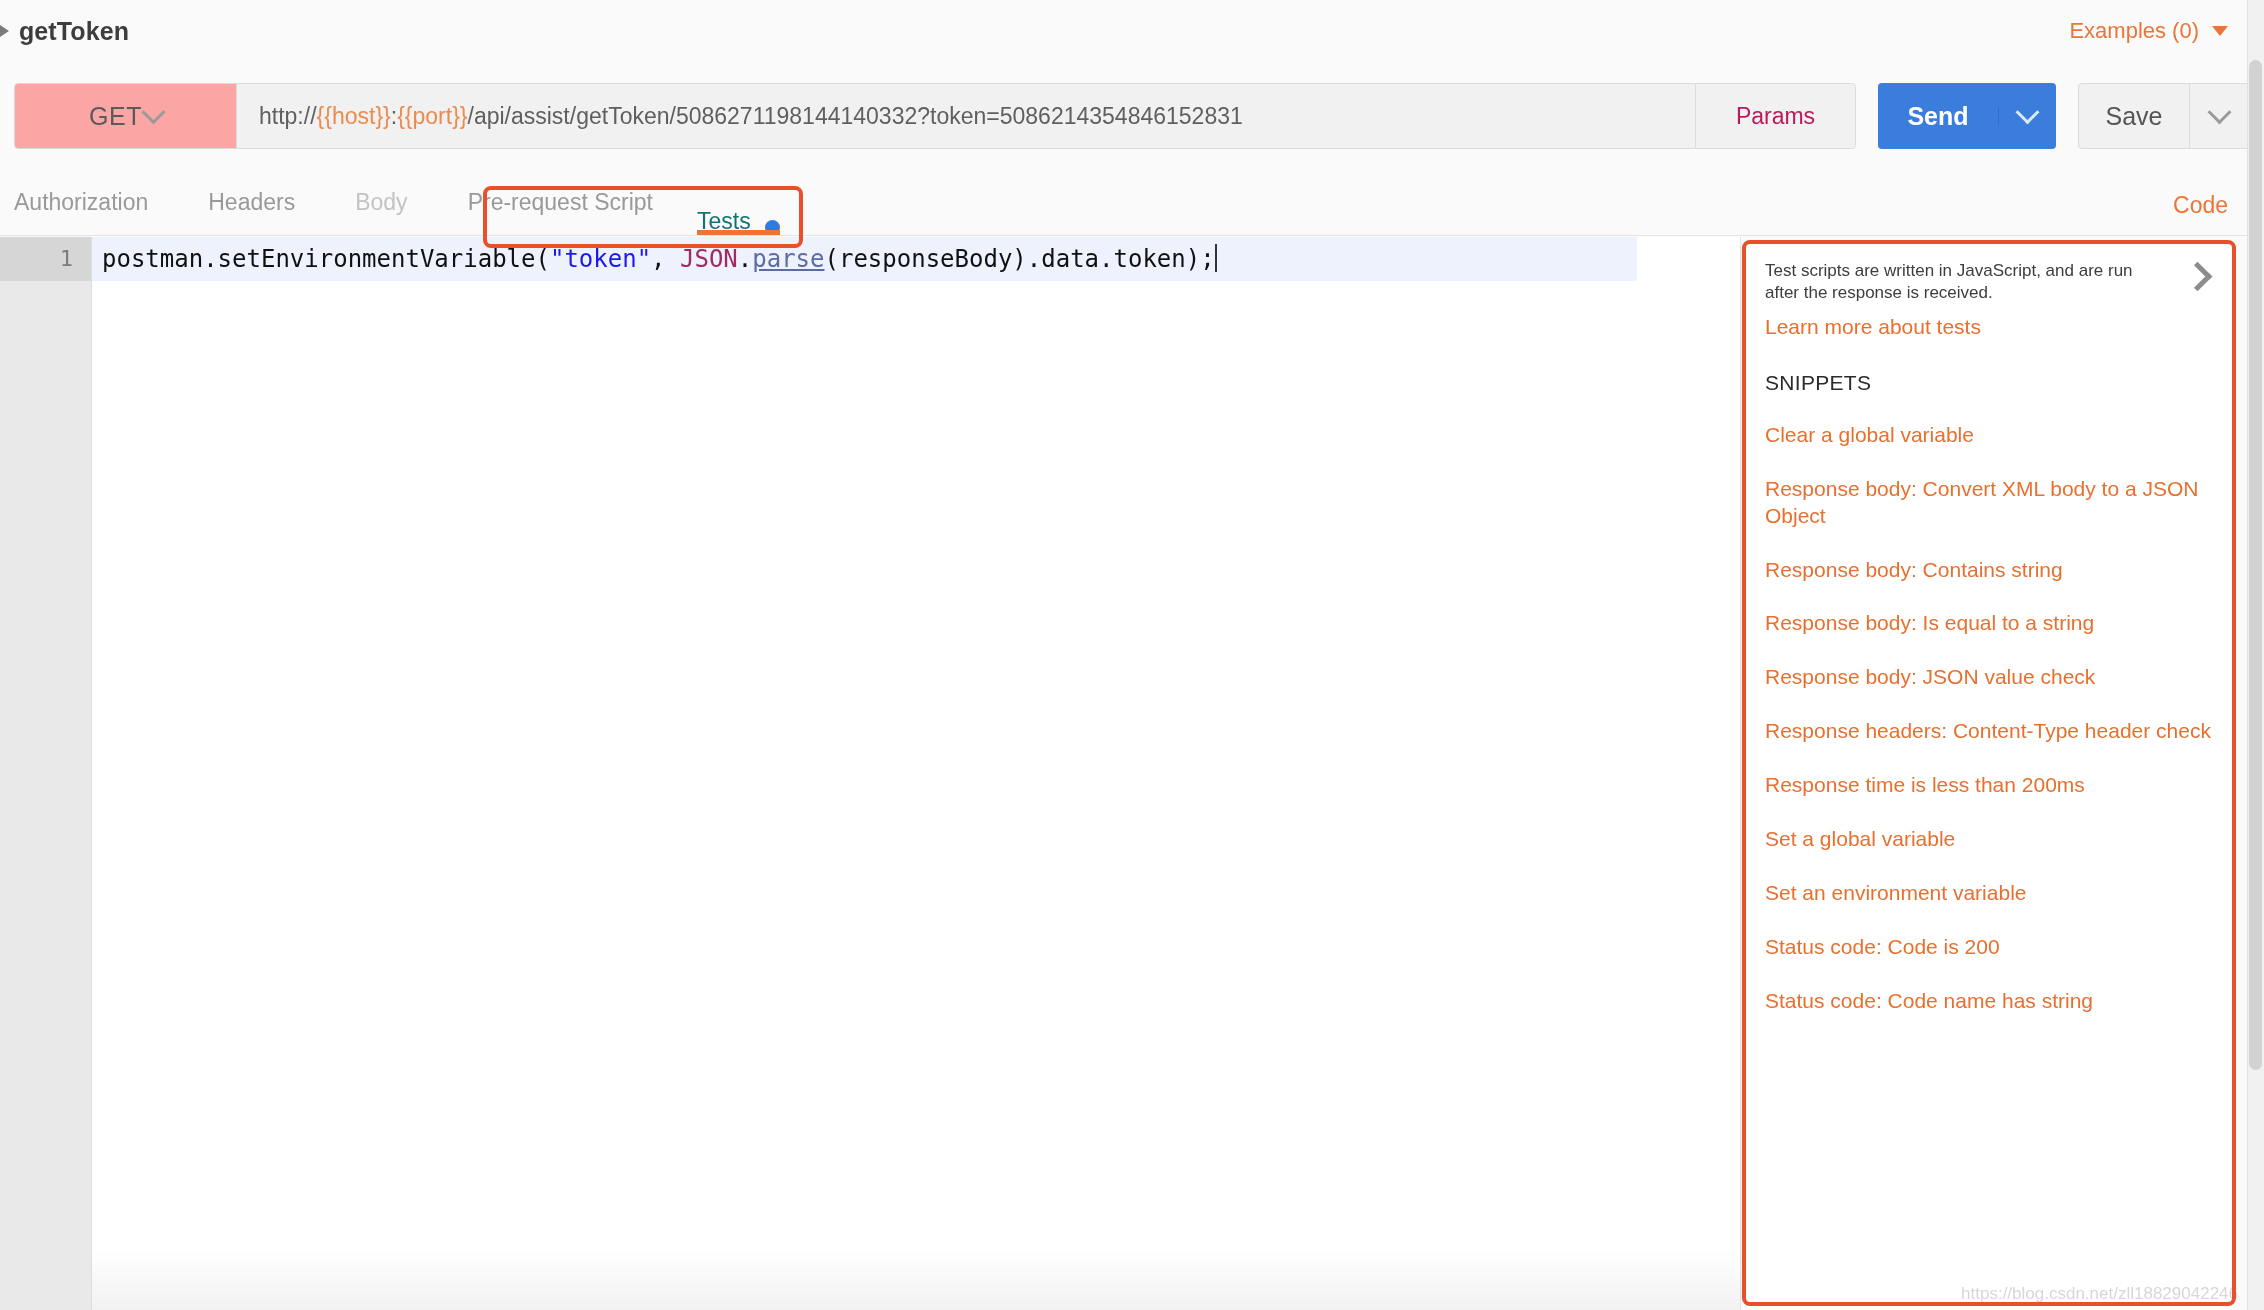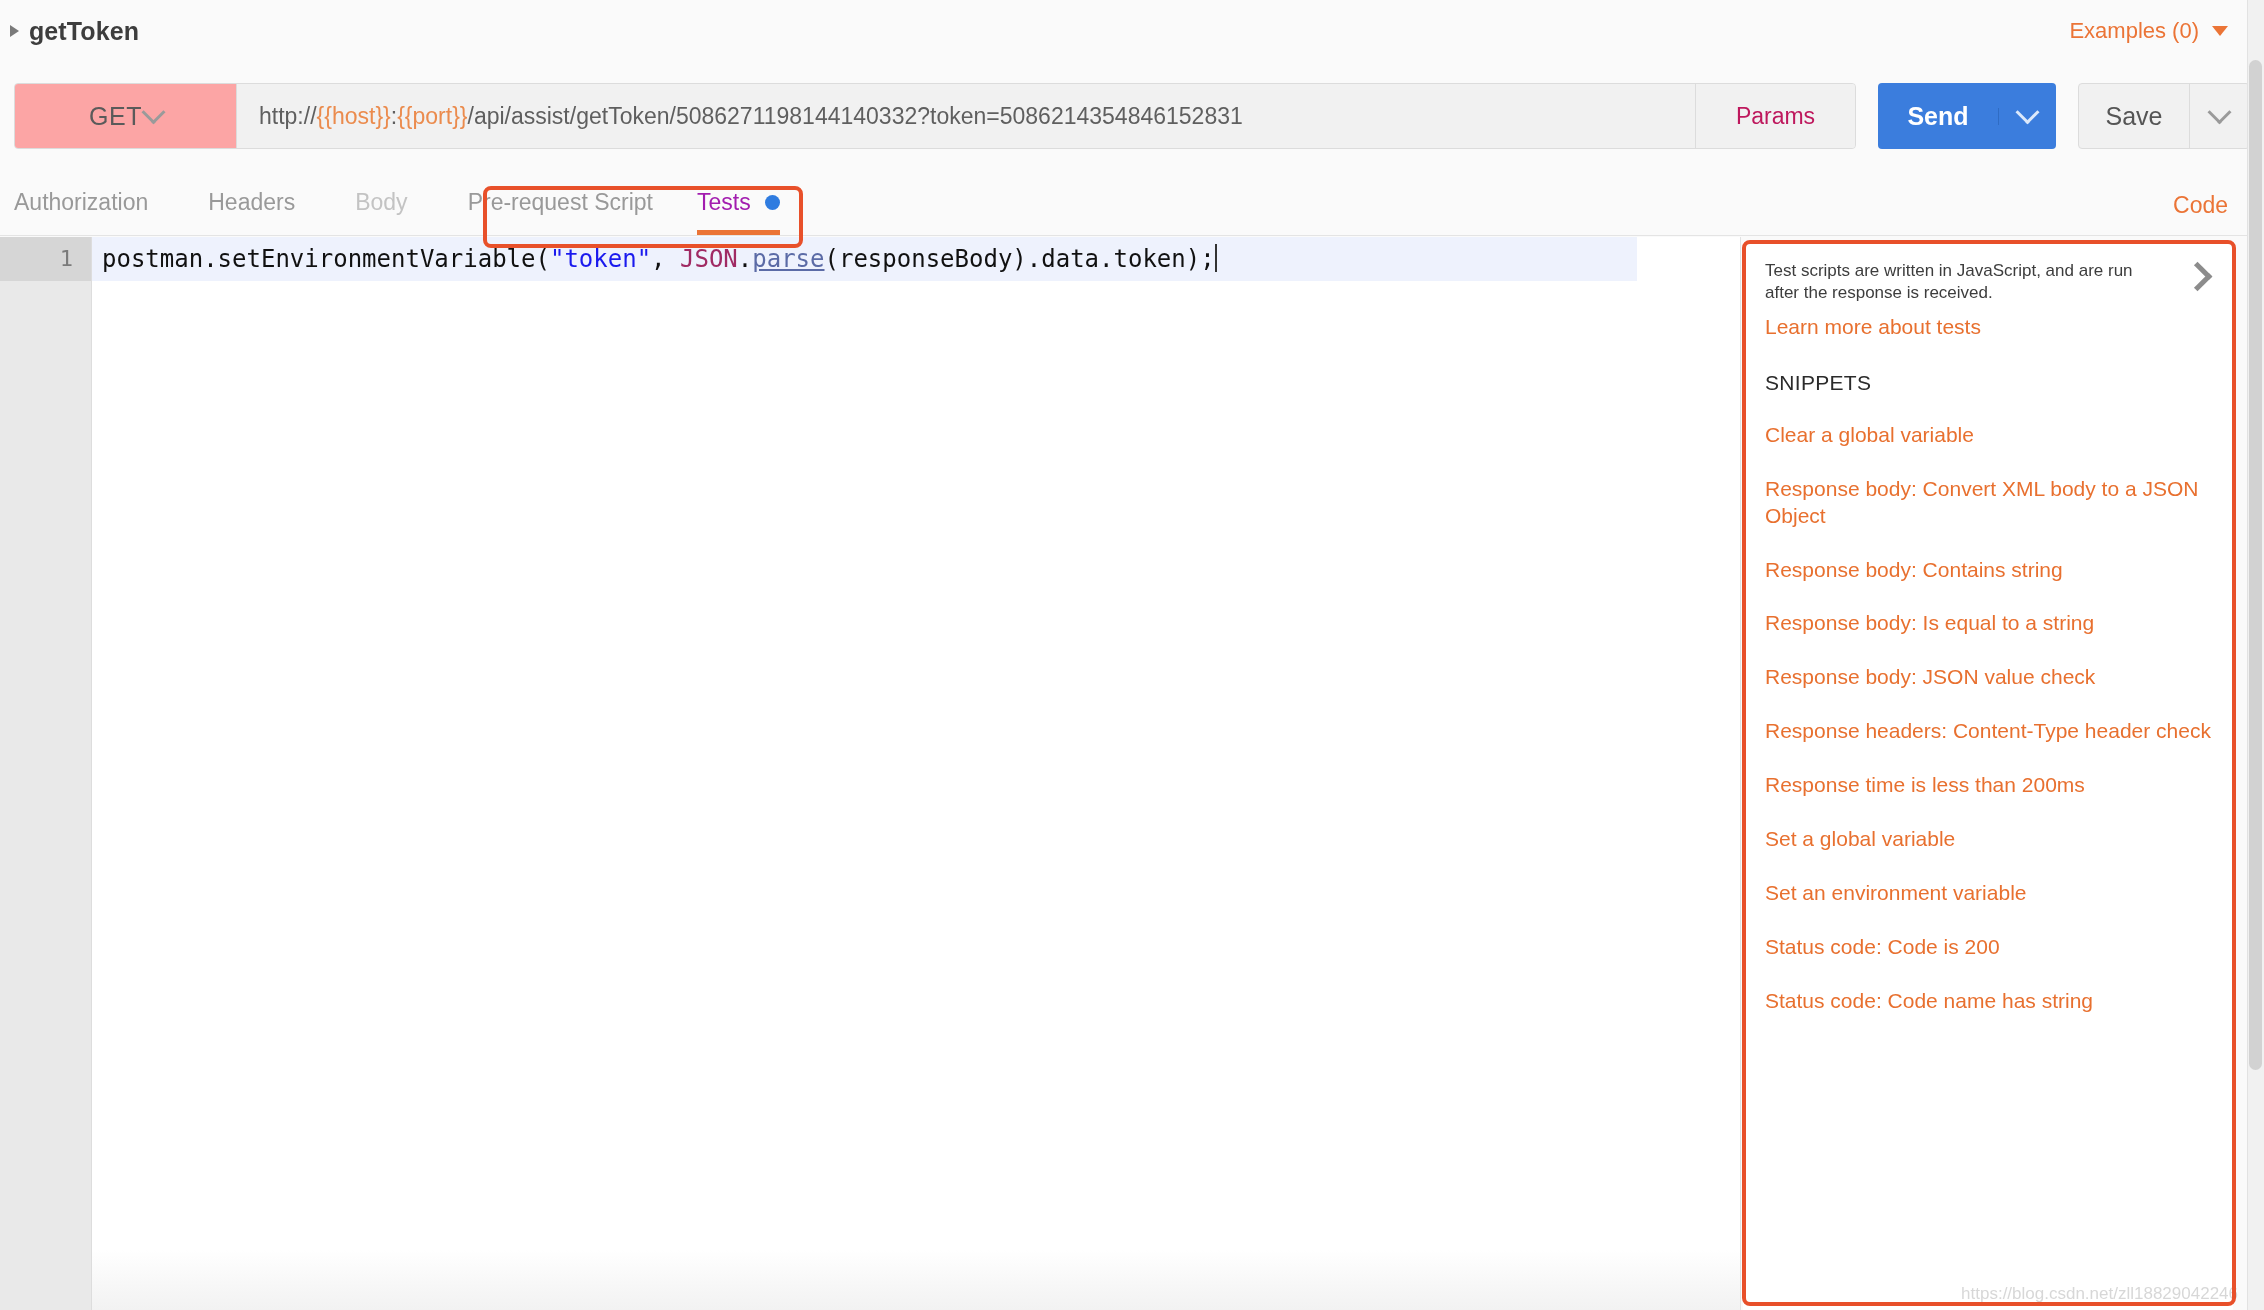--- a/index.html
+++ b/index.html
@@ -24,21 +24,21 @@
     position: absolute;
     left: 0; top: 0;
     width: 2264px; height: 62px;
     background: #fafafa;
     display: flex;
     align-items: center;
   }
   .name-left {
     display: flex;
     align-items: center;
-    padding-left: 10px;
+    padding-left: 0;
     gap: 10px;
   }
   .caret-right {
     width: 0; height: 0;
     border-left: 9px solid #7a7a7a;
     border-top: 6px solid transparent;
     border-bottom: 6px solid transparent;
     display: block;
   }
   .req-name {
@@ -199,21 +199,21 @@
     position: relative;
     height: 66px;
     display: flex;
     align-items: center;
     font-size: 23px;
     color: #999999;
     cursor: pointer;
     white-space: nowrap;
   }
   .tab.dim { color: #c3c3c3; }
-  .tab.active { color: #a21caf; }
+  .tab.active { color: #0f766e; align-items: flex-end; }
   .tab .underline {
     position: absolute;
     left: 0; right: 0; bottom: 0;
     height: 5px;
     background: #eb7436;
   }
   .blue-dot {
     width: 15px; height: 15px;
     border-radius: 50%;
     background: #2f7ce0;

